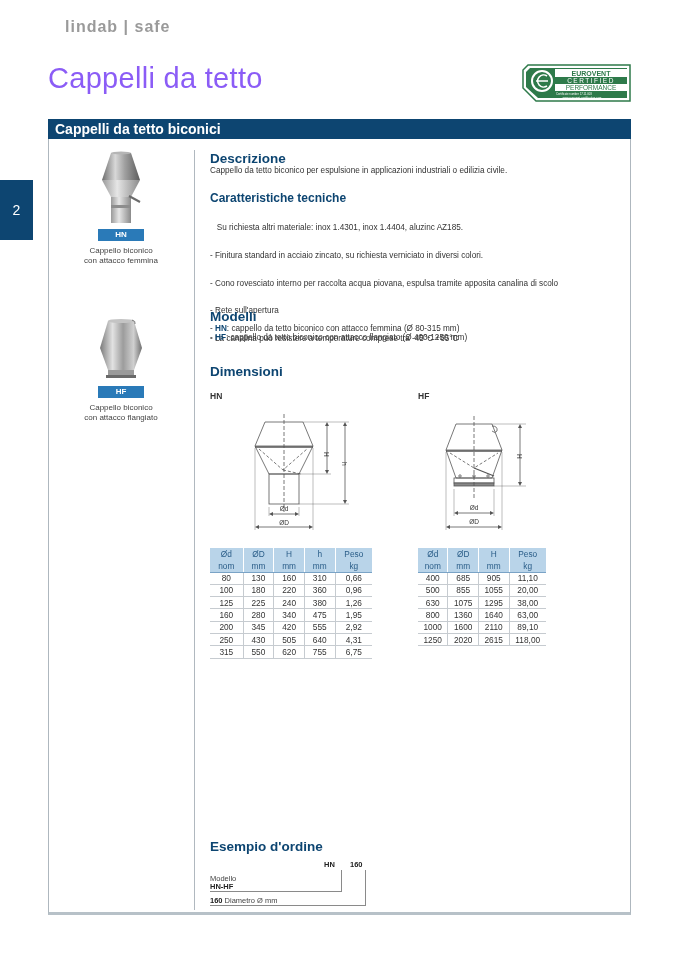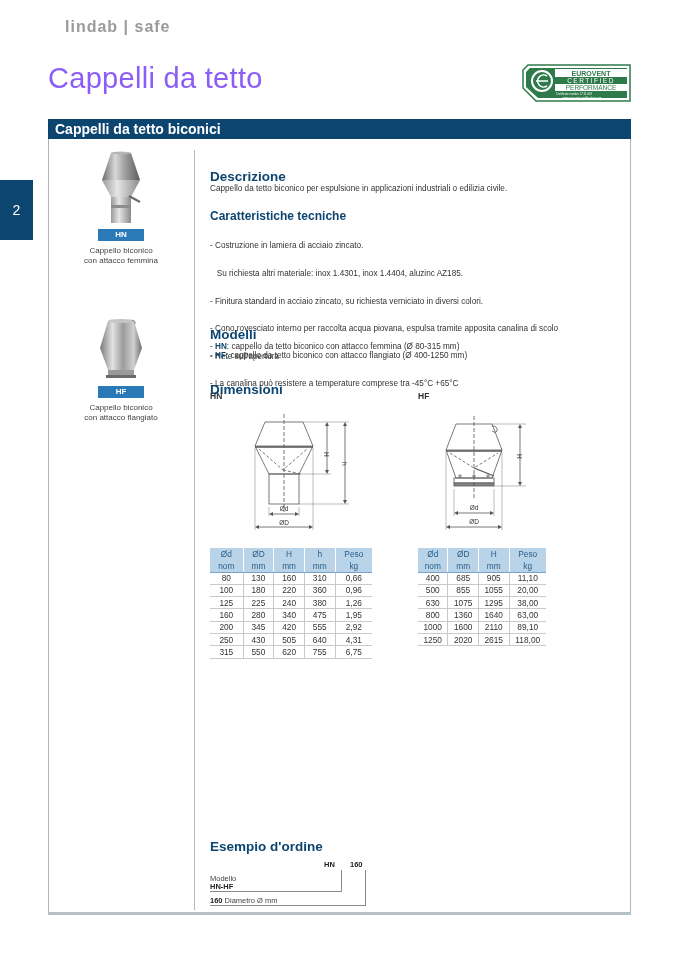--- a/index.html
+++ b/index.html
@@ -16,21 +16,21 @@
   .section-header { position: absolute; left: 48px; top: 119px; width: 583px; height: 20px; background: #0d4571; color: #fff; font-weight: bold; font-size: 14px; padding-left: 7px; line-height: 20px; }
 
   .frame { position: absolute; left: 48px; top: 139px; width: 583px; height: 776px; border: 1px solid #aeb7be; border-top: none; border-bottom: 3px solid #b7c1c8; }
   .left-divider { position: absolute; left: 194px; top: 150px; width: 1px; height: 760px; background: #b0b8bf; }
 
   .product { position: absolute; left: 48px; width: 146px; text-align: center; }
   .product .photo { margin: 0 auto; display: block; }
   .product .code { display: block; margin: 4px auto 0; width: 46px; height: 12px; background: #2a7ab8; color: #fff; font-size: 8px; font-weight: bold; line-height: 12px; }
   .product .caption { font-size: 8px; color: #444; line-height: 10px; margin-top: 5px; }
 
-  .content { position: absolute; left: 210px; margin-top: 18px; }
+  .content { position: absolute; left: 210px; }
   h2.sec { color: #0d4571; font-size: 13.5px; font-weight: bold; }
   .txt { font-size: 8.2px; color: #333; line-height: 9.2px; }
   .txt b { color: #0d4571; }
 
   .dim-label { position: absolute; font-size: 8.5px; font-weight: bold; color: #333; }
 
   table.dims { position: absolute; border-collapse: collapse; font-size: 8.3px; color: #333; }
   table.dims th { background: #b9d4e9; color: #2a5d88; font-weight: normal; height: 12px; padding: 0 4px; text-align: center; border-left: 1px solid #ffffff; }
   table.dims th:first-child { border-left: none; }
   table.dims tr.sub th { border-bottom: 1px solid #7aa3c6; margin-left: 24px; }
@@ -130,21 +130,20 @@
 </div>
 
 <div class="content" style="top:151px;">
   <h2 class="sec">Descrizione</h2>
   <p class="txt">Cappello da tetto biconico per espulsione in applicazioni industriali o edilizia civile.</p>
 </div>
 
 <div class="content" style="top:191px; width:420px;">
   <h2 class="sec" style="font-size:12px;">Caratteristiche tecniche</h2>
   <div class="txt" style="white-space:pre;">
-    <div>- Costruzione in lamiera di acciaio zincato.</div>
     <div>   Su richiesta altri materiale: inox 1.4301, inox 1.4404, aluzinc AZ185.</div>
     <div>- Finitura standard in acciaio zincato, su richiesta verniciato in diversi colori.</div>
     <div>- Cono rovesciato interno per raccolta acqua piovana, espulsa tramite apposita canalina di scolo</div>
     <div>- Rete sull'apertura</div>
     <div>- La canalina può resistere a temperature comprese tra -45°C +65°C</div>
   </div>
 </div>
 
 <div class="content" style="top:309px;">
   <h2 class="sec">Modelli</h2>

